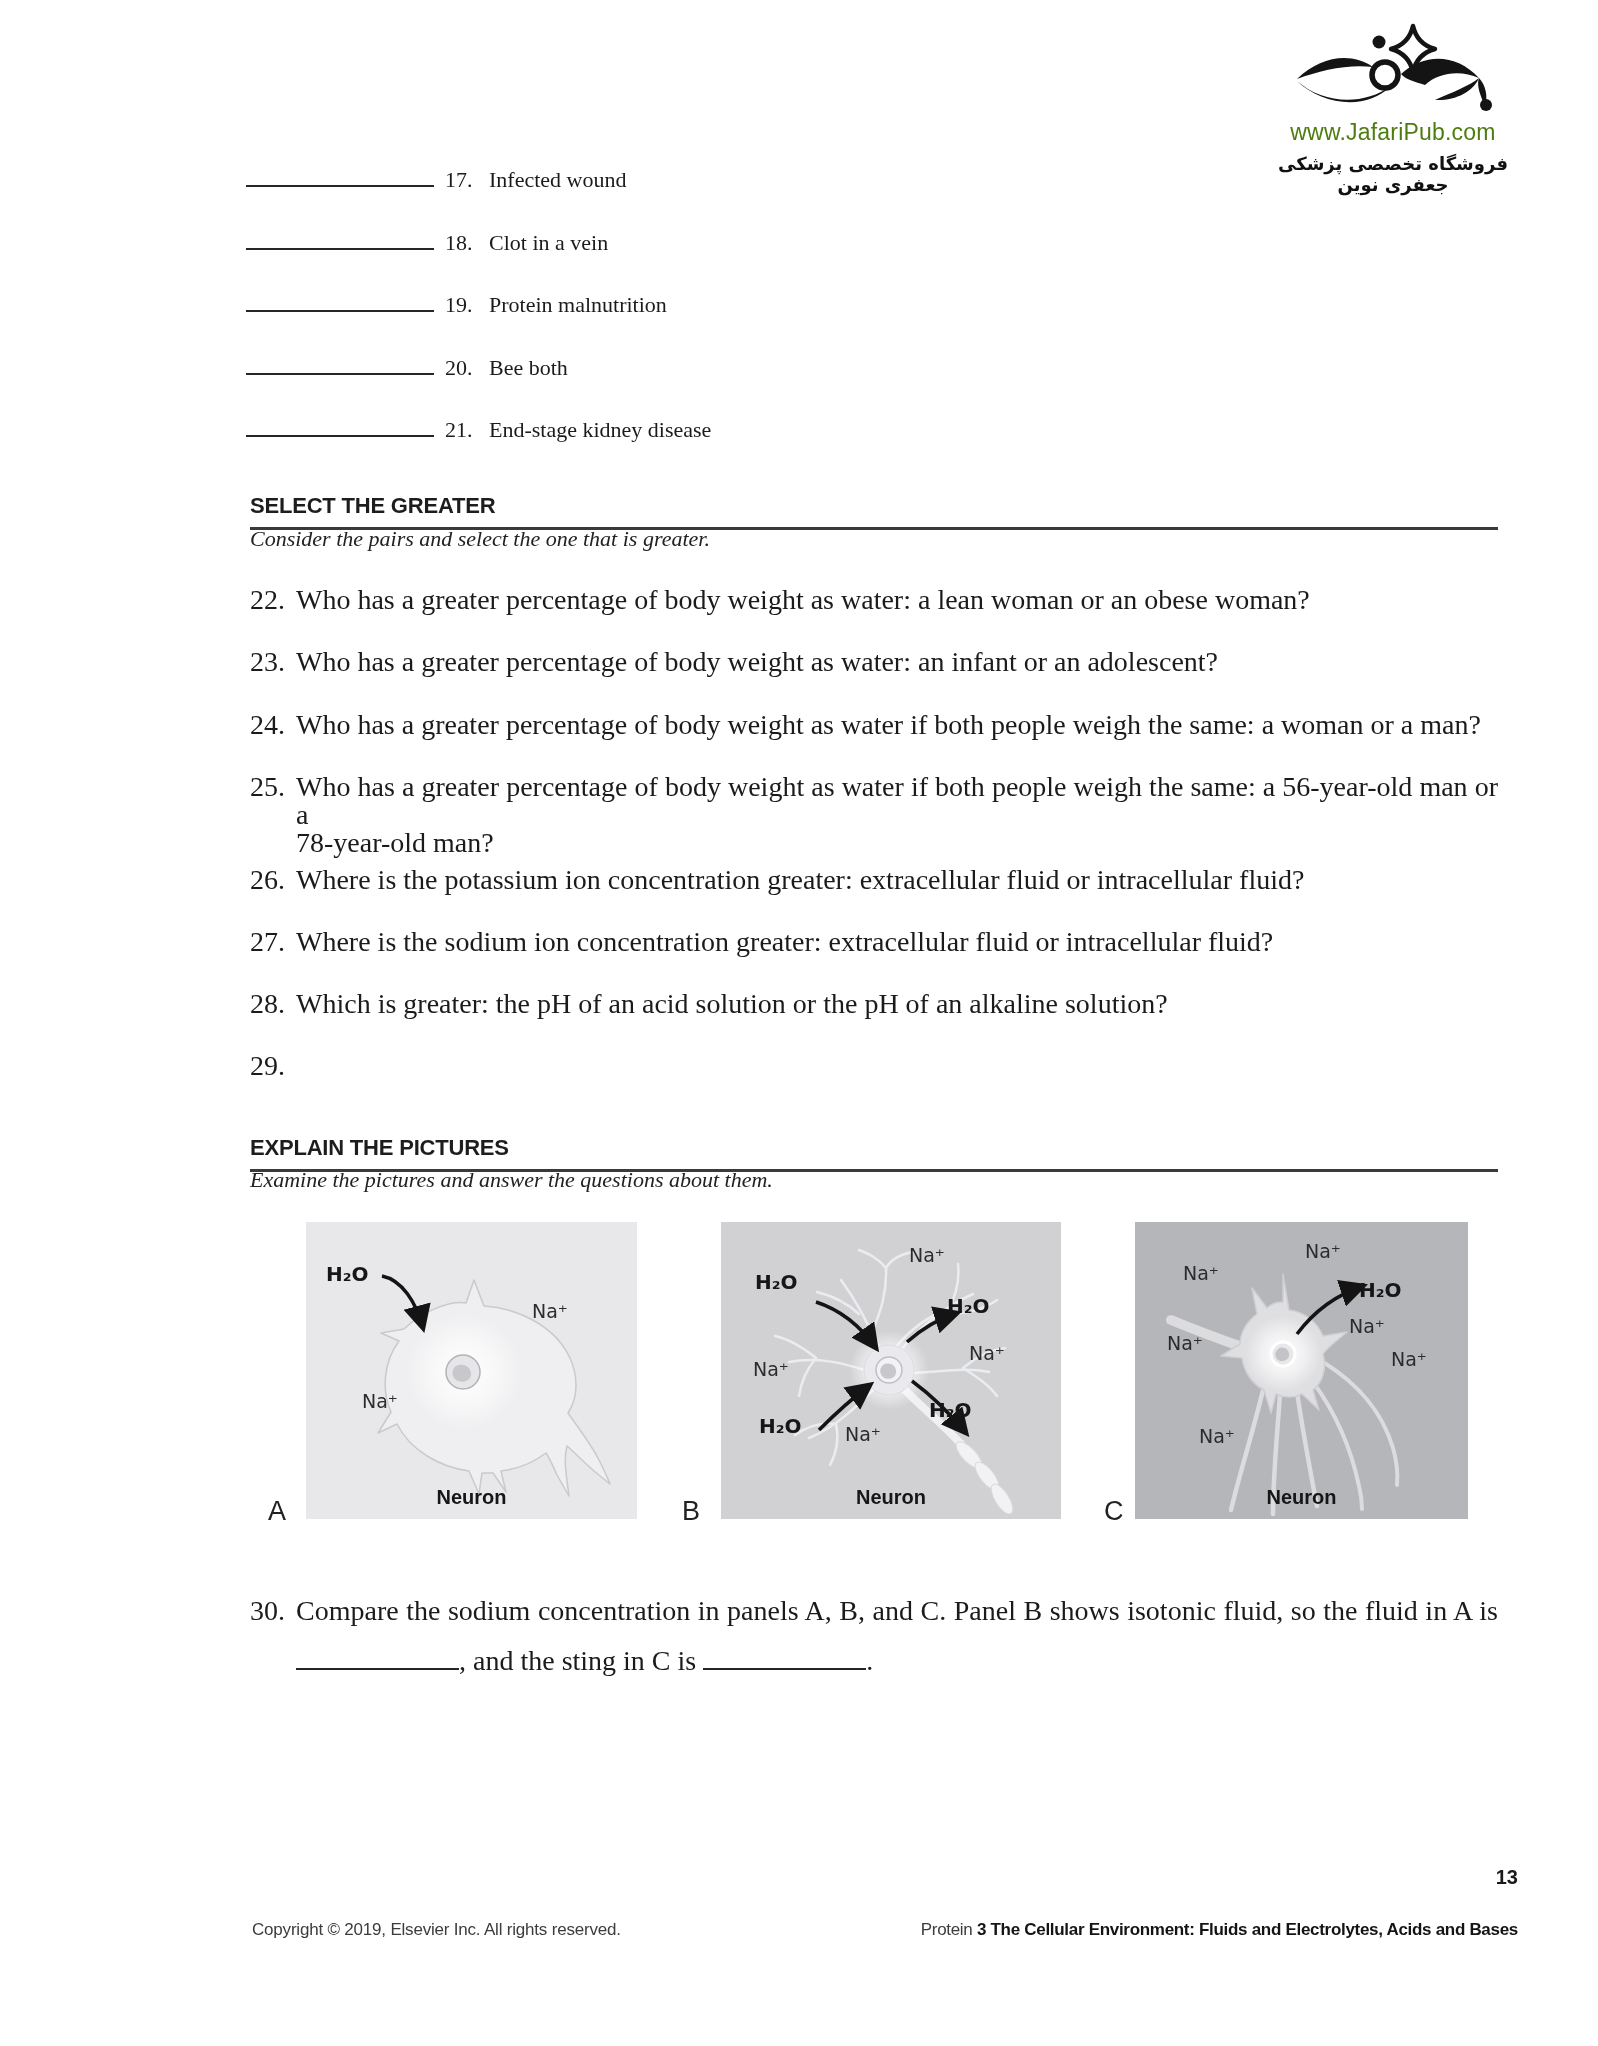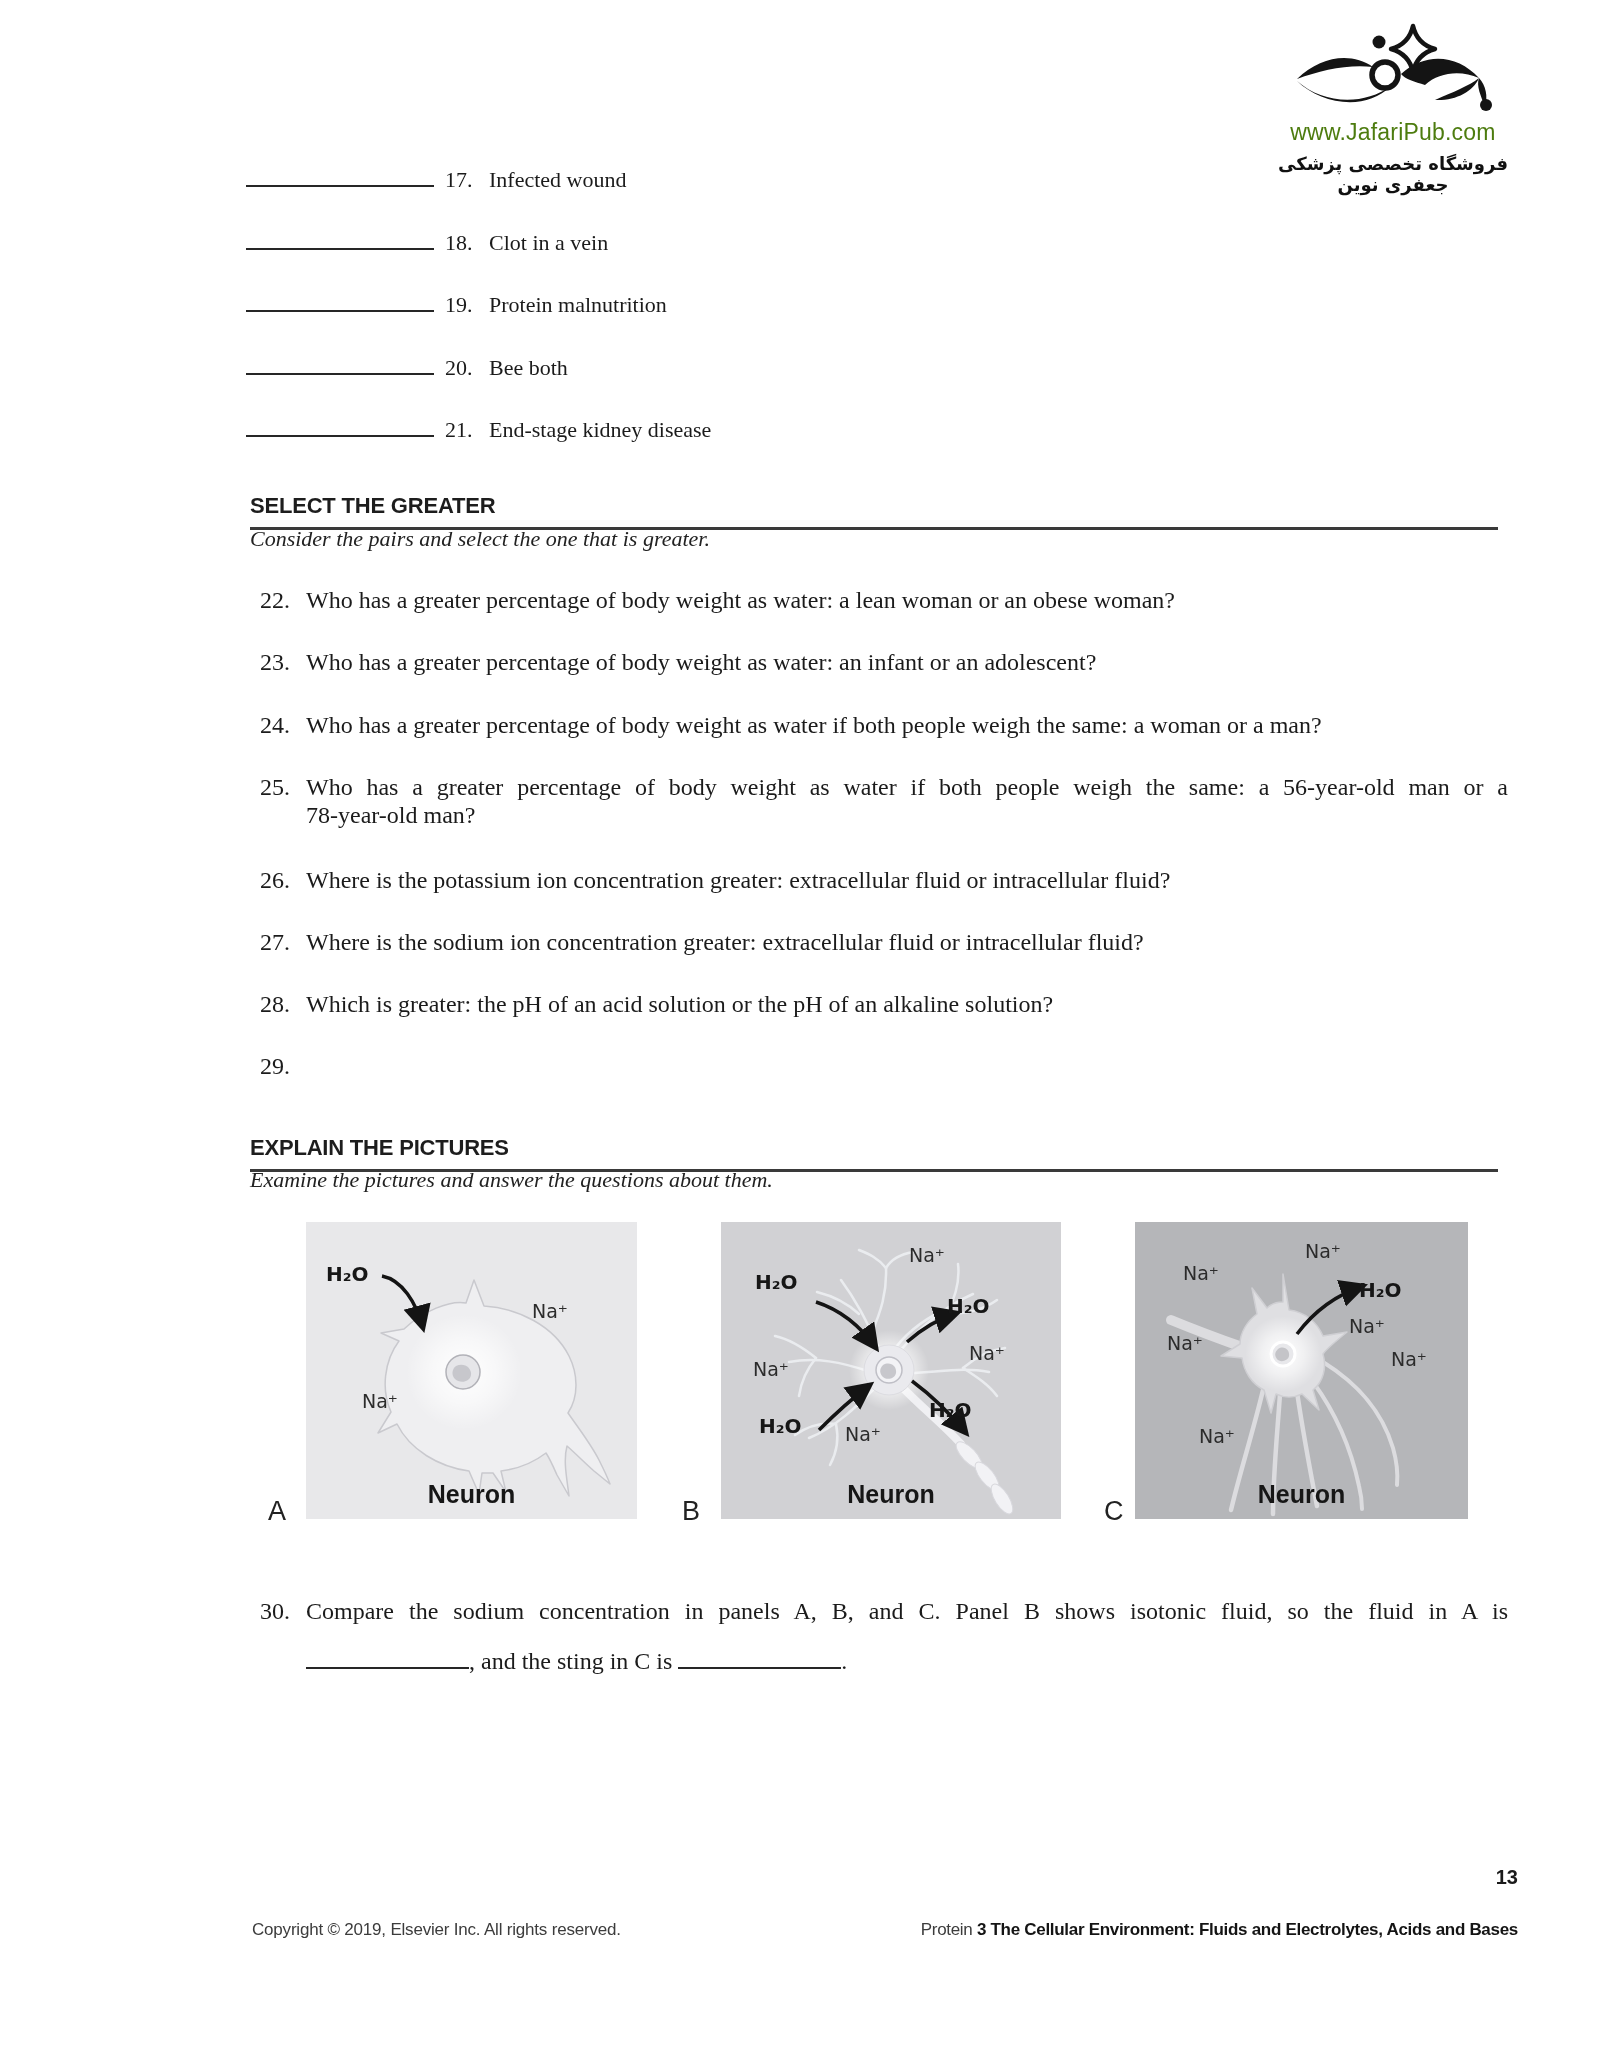--- a/index.html
+++ b/index.html
@@ -24,33 +24,33 @@
   
   .sec-heading {
     position:absolute; left:250px; width:1248px;
     font-family:"Liberation Sans", sans-serif; font-weight:bold; font-size:22px;
     letter-spacing:-0.2px; color:#1d1d1d;
     padding-bottom:8px; border-bottom:3px solid #3a3a3a;margin-top:17px;
   }
   .sec-instruction { position:absolute; left:250px; width:1248px; font-style:italic; font-size:22px; color:#222; }
 
   
-  .question { position:absolute; left:260px; width:1248px; padding-left:46px; font-size:24px; line-height:28px; }
+  .question { position:absolute; left:250px; width:1248px; padding-left:46px; font-size:28px; line-height:28px; }
   .q-num { position:absolute; left:0; top:0; }
   .force-just { text-align:justify; text-align-last:justify; }
   .q30 { line-height:50px; }
   .q-blank { display:inline-block; width:163px; height:20px; border-bottom:2.5px solid #262626; vertical-align:baseline; }
 
   
   .panel { position:absolute; top:1222px; height:297px; }
   .panel svg.scene { position:absolute; left:0; top:0; }
   .panel-label { position:absolute; font-family:"DejaVu Sans", sans-serif; font-size:19px; color:#2b2b2b; white-space:nowrap; }
   .panel-label.bold { font-weight:bold; font-size:20px; color:#161616; }
   .panel-caption { position:absolute; bottom:10px; left:0; width:100%; text-align:center;
-    font-family:"Liberation Sans", sans-serif; font-weight:bold; font-size:25px; color:#161616; }
+    font-family:"Liberation Sans", sans-serif; font-weight:bold; font-size:20px; color:#161616; }
   .panel-letter { position:absolute; top:1496px; font-family:"Liberation Sans", sans-serif; font-size:27px; color:#222; }
 
   
   .page-number { position:absolute; top:1866px; right:80px; font-family:"Liberation Sans", sans-serif; font-weight:bold; font-size:20px; color:#1a1a1a; }
   .footer-left { position:absolute; top:1920px; left:252px; font-family:"Liberation Sans", sans-serif; font-size:17px; color:#3c3c3c; letter-spacing:-0.2px; }
   .footer-right { position:absolute; top:1920px; right:80px; font-family:"Liberation Sans", sans-serif; font-size:17px; color:#3c3c3c; letter-spacing:-0.3px; white-space:nowrap; }
   .footer-right .bold { font-weight:bold; color:#141414; }
 </style>
 </head>
 <body>

